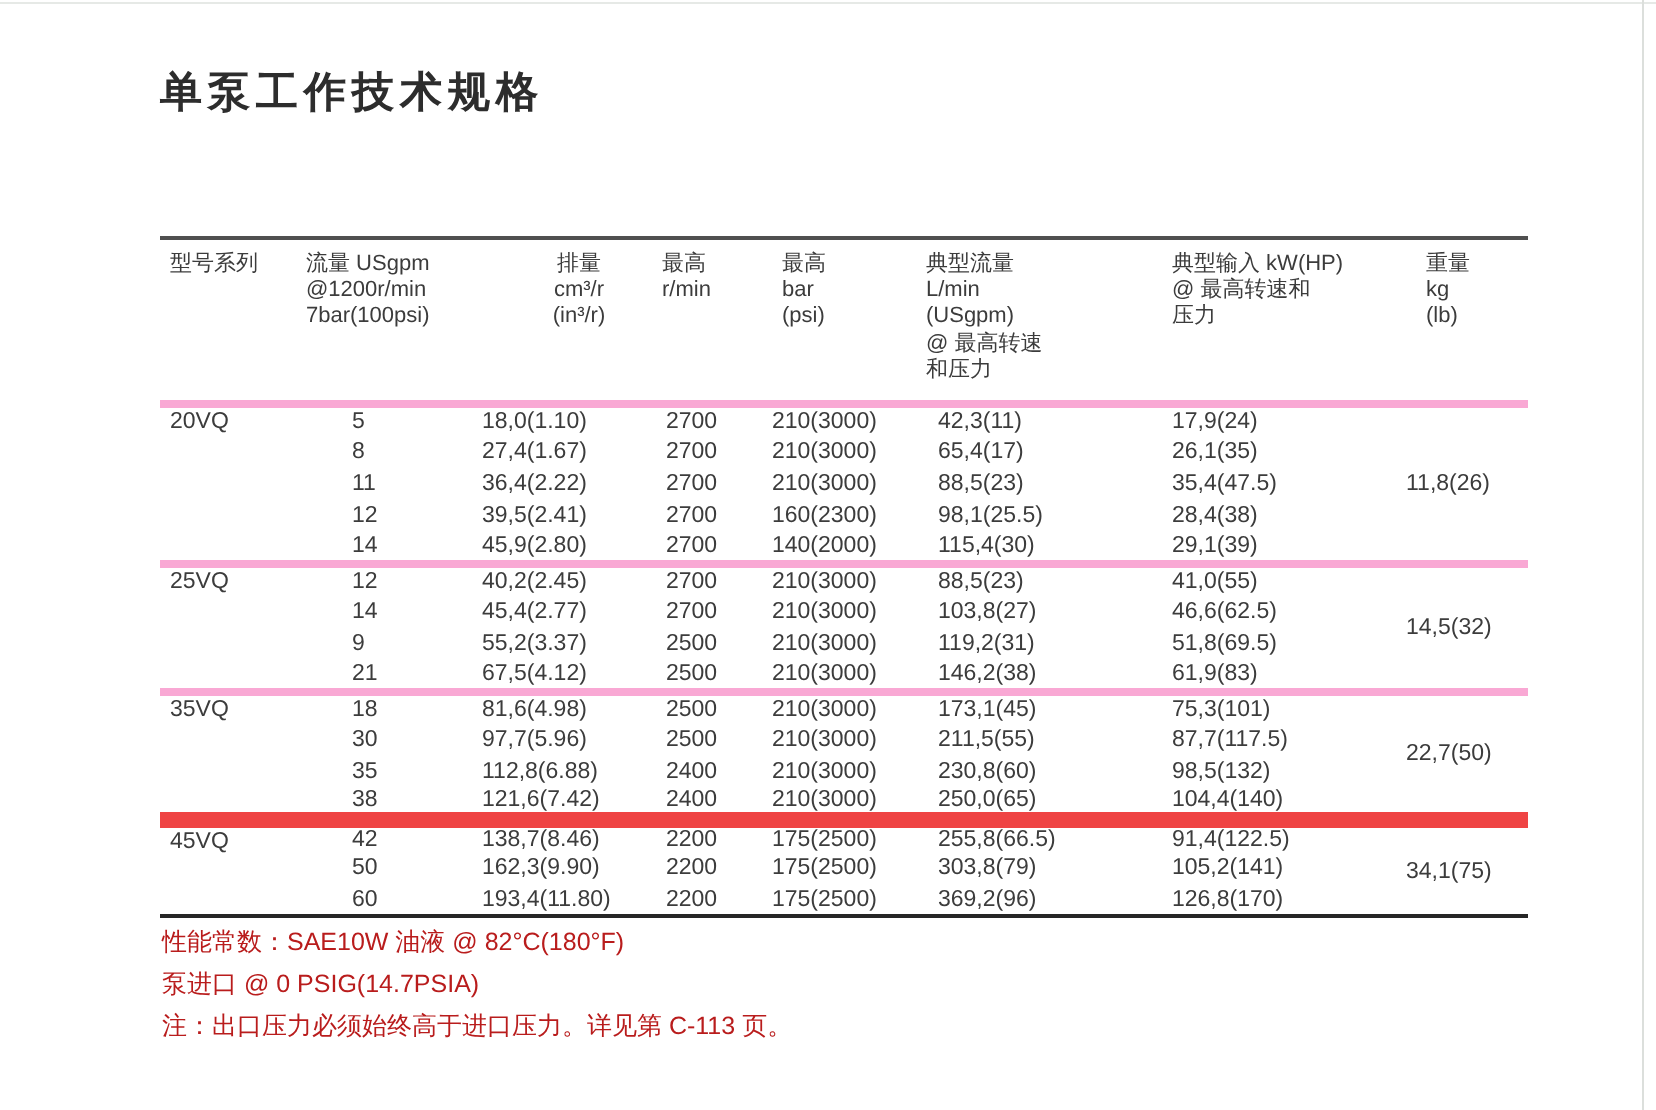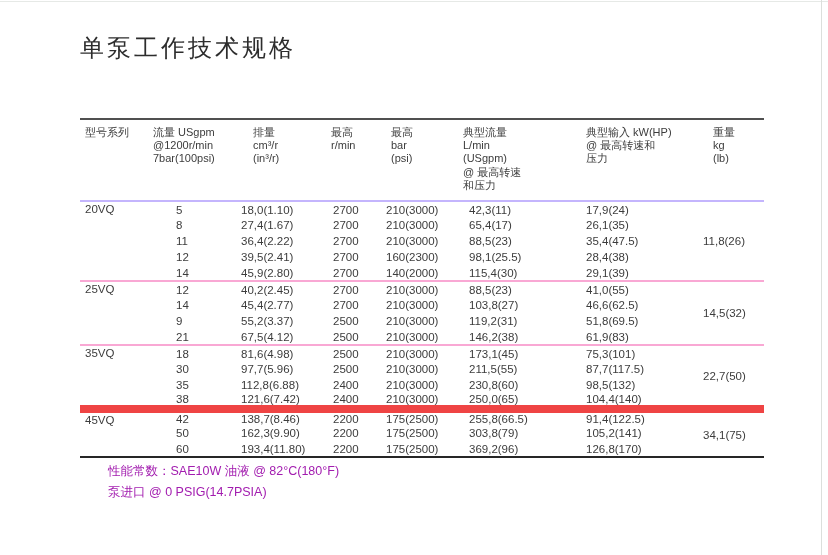--- a/index.html
+++ b/index.html
@@ -14,61 +14,60 @@
   .edge-top {
     position: absolute; top: 1px; left: 0; width: 828px; height: 1px;
     background: #e6e9e6;
   }
   .edge-right {
     position: absolute; top: 0; right: 6px; width: 1px; height: 555px;
     background: #dcdfdc;
   }
   .title {
     position: absolute; left: 80px; top: 32px;
-    font-size: 24px; font-weight: normal; color: #2d2d2d;
+    font-size: 21px; font-weight: bold; color: #2d2d2d;
     letter-spacing: 3px; white-space: nowrap;
   }
   table.spec-table {
     position: absolute; left: 80px; top: 118px; width: 684px;
     border-collapse: collapse; table-layout: fixed;
   }
   thead tr {
     border-top: 2px solid #505050;
     border-bottom: 2px solid #c4b5fd;
   }
   thead th {
     vertical-align: top; text-align: left; font-weight: normal;
     font-size: 11px; line-height: 13.2px; color: #3c3c3c;
     padding-top: 6px; padding-bottom: 8px;
     white-space: pre-line;
   }
-  tbody { border-top: 2px solid #f9a8d4; }
+  tbody { border-top: 4px solid #f9a8d4; }
   tbody.sep-light { border-top: 8px solid #ef4444; }
   tbody.last { border-bottom: 2px solid #262626; }
   td {
     font-size: 11.5px; height: 16px; vertical-align: middle;
     color: #3c3c3c; white-space: nowrap; overflow: hidden;
   }
   td.model-cell { vertical-align: top; padding-top: 1px; }
   td.weight-cell { vertical-align: middle; }
 
   th.col-model, td.col-model { padding-left: 5px; }
   th.col-flow { padding-left: 5px; }   td.col-flow { padding-left: 28px; }
-  th.col-disp { padding-left: 17px; }  td.col-disp { padding-left: 5px; margin-left: 21px; }
+  th.col-disp { padding-left: 17px; text-align: center; }  td.col-disp { padding-left: 5px; margin-left: 21px; }
   th.col-rpm { padding-left: 5px; }    td.col-rpm { padding-left: 7px; }
   th.col-bar { padding-left: 10px; }   td.col-bar { padding-left: 5px; margin-top: 48px; }
   th.col-typflow { padding-left: 8px; }  td.col-typflow { padding-left: 14px; }
   th.col-typinput { padding-left: 5px; } td.col-typinput { padding-left: 5px; }
   th.col-weight { padding-left: 12px; }  td.col-weight { padding-left: 2px; }
 
   .notes {
     position: absolute; left: 81px; top: 461px;
-    font-size: 12.5px; line-height: 21px; color: #a21caf;
+    font-size: 12.5px; line-height: 21px; color: #b91c1c;
     white-space: nowrap;
-    margin-left: 27px;
   }
 </style>
 </head>
 <body>
 
 <div class="edge-top"></div>
 <div class="edge-right"></div>
 
 <h1 class="title">单泵工作技术规格</h1>
 
@@ -252,13 +251,14 @@
         <td class="col-bar">175(2500)</td>
         <td class="col-typflow">369,2(96)</td>
         <td class="col-typinput">126,8(170)</td>
       </tr>
     </tbody>
   </table>
 
 <div class="notes">
   <p>性能常数：SAE10W 油液 @ 82°C(180°F)</p>
   <p>泵进口 @ 0 PSIG(14.7PSIA)</p>
+  <p>注：出口压力必须始终高于进口压力。详见第 C-113 页。</p>
 </div>
 
 </body></html>

